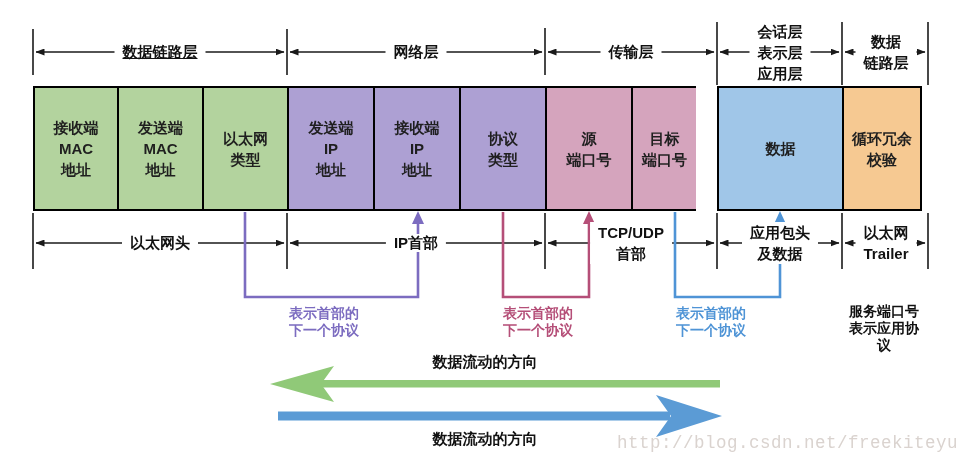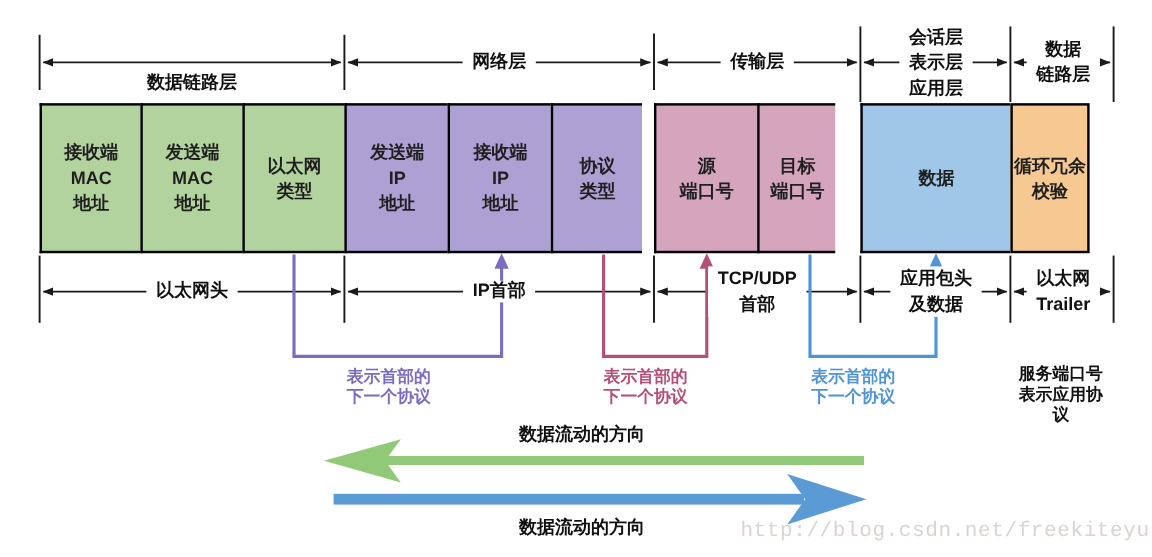--- a/index.html
+++ b/index.html
@@ -116,31 +116,31 @@
 MAC
 地址</div>
   <div class="cell" style="left: 202px; width: 85px; background: rgb(179, 211, 158);">以太网
 类型</div>
   <div class="cell" style="left: 287px; width: 86px; background: rgb(173, 160, 211);">发送端
 IP
 地址</div>
   <div class="cell" style="left: 373px; width: 86px; background: rgb(173, 160, 211);">接收端
 IP
 地址</div>
-  <div class="cell" style="left: 459px; width: 76px; background: rgb(173, 160, 211);">协议
+  <div class="cell" style="left: 459px; width: 86px; background: rgb(173, 160, 211);">协议
 类型</div>
   <div class="cell" style="left: 545px; width: 86px; background: rgb(213, 164, 189);">源
 端口号</div>
   <div class="cell" style="left: 631px; width: 65px; background: rgb(213, 164, 189);">目标
 端口号</div>
   <div class="cell" style="left: 717px; width: 125px; background: rgb(160, 198, 232);">数据</div>
-  <div class="cell last" style="left: 842px; width: 66px; background: rgb(246, 201, 146);">循环冗余
+  <div class="cell last" style="left: 842px; width: 80px; background: rgb(246, 201, 146);">循环冗余
 校验</div>
 
-  <div class="dim-label one-line" style="left:160px;top:60px;">数据链路层</div>
+  <div class="dim-label one-line" style="left:160px;top:43px;text-decoration:underline;">数据链路层</div>
   <div class="dim-label one-line" style="left:416px;top:43px;">网络层</div>
   <div class="dim-label one-line" style="left:631px;top:43px;text-align:center;">传输层</div>
   <div class="dim-label multi-line" style="left:780px;top:21px;">会话层
 表示层
 应用层</div>
   <div class="dim-label multi-line" style="left:886px;top:31px;">数据
 链路层</div>
 
   <div class="dim-label one-line" style="left:160px;top:234px;">以太网头</div>
   <div class="dim-label one-line" style="left:416px;top:234px;">IP首部</div>

